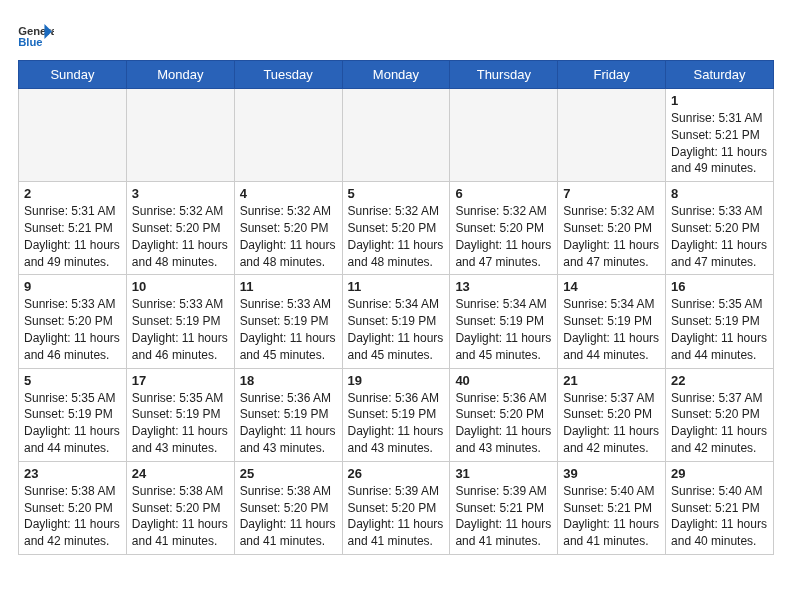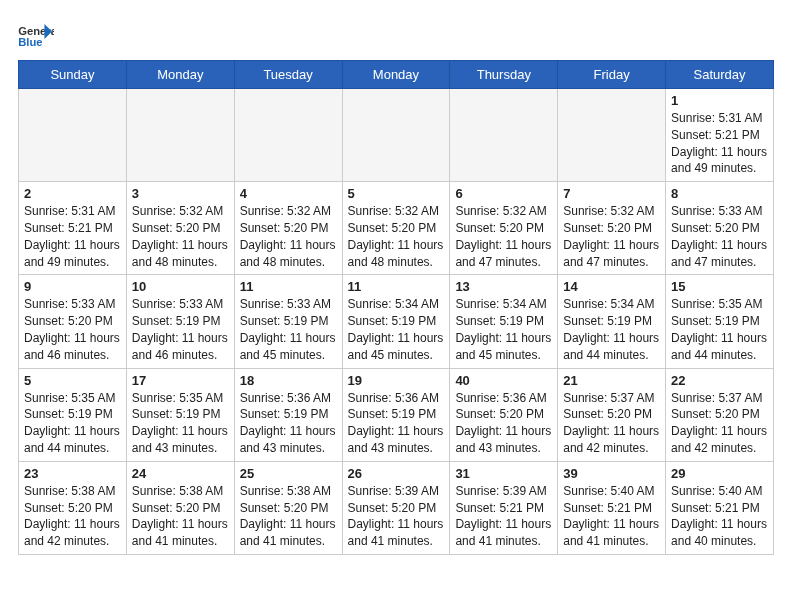--- a/index.html
+++ b/index.html
@@ -223,21 +223,21 @@
 and 45 minutes.</div>
           </td>
           <td>
             <span class="day-number">14</span>
             <div class="day-info" style="white-space: pre-line;">Sunrise: 5:34 AM
 Sunset: 5:19 PM
 Daylight: 11 hours
 and 44 minutes.</div>
           </td>
           <td>
-            <span class="day-number">15</span>
+            <span class="day-number">16</span>
             <div class="day-info" style="white-space: pre-line;">Sunrise: 5:35 AM
 Sunset: 5:19 PM
 Daylight: 11 hours
 and 44 minutes.</div>
           </td>
         </tr>
         <tr>
           <td>
             <span class="day-number">5</span>
             <div class="day-info" style="white-space: pre-line;">Sunrise: 5:35 AM

